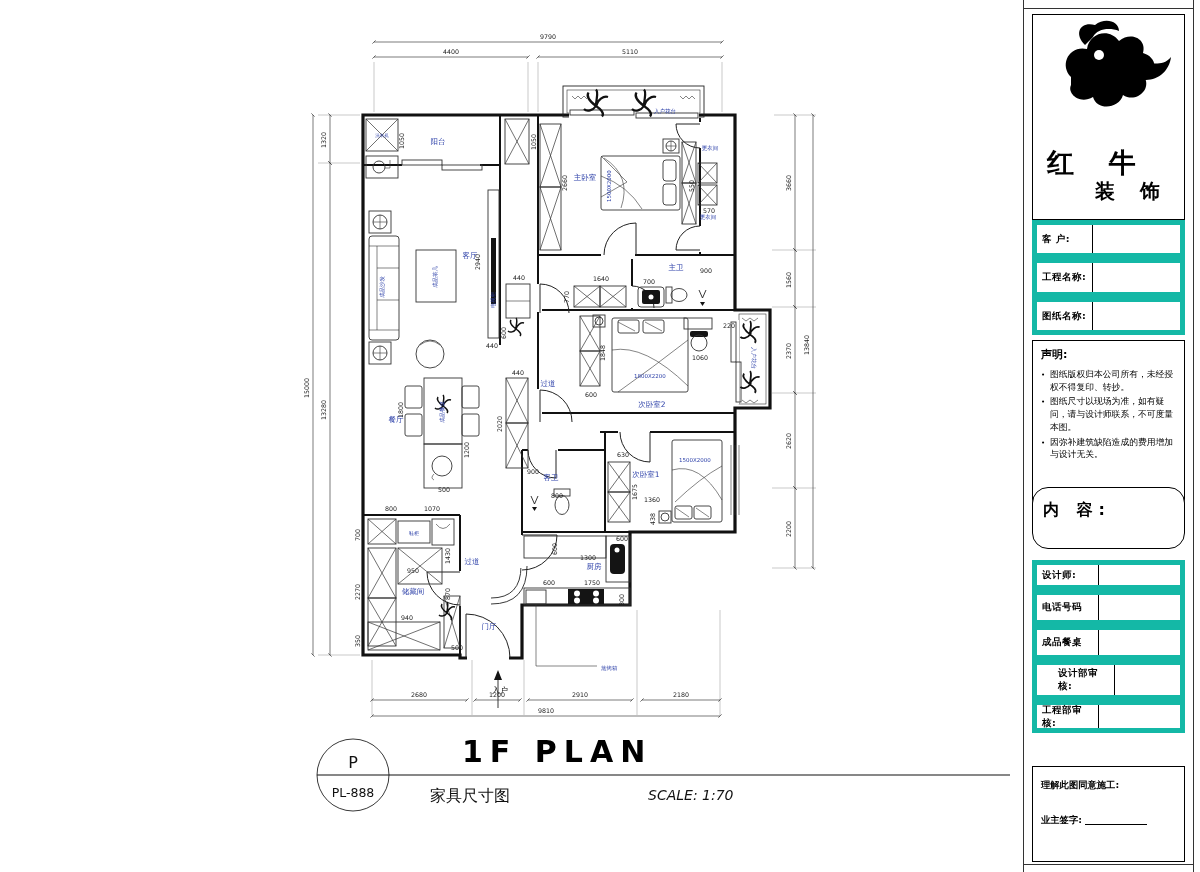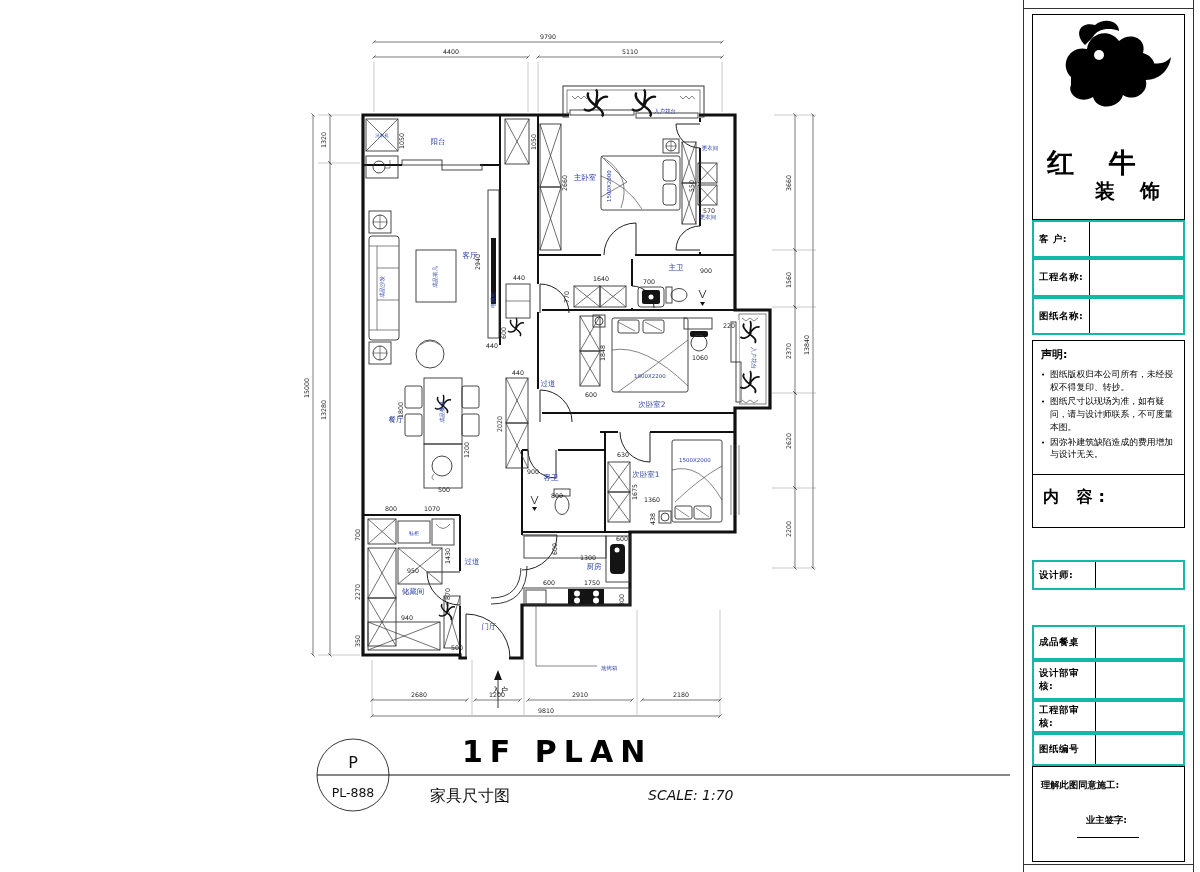--- a/index.html
+++ b/index.html
@@ -24,38 +24,38 @@
   .bigtitle{font-size:30px;font-weight:bold;letter-spacing:7px;fill:#000;}
   .subcn{font-size:16px;fill:#111;}
   .scalet{font-size:14px;font-style:italic;fill:#111;}
   .badge{font-size:16px;fill:#111;text-anchor:middle;}
   .badge2{font-size:12.5px;fill:#111;text-anchor:middle;}
   .entrt{font-size:8px;fill:#111;text-anchor:middle;}
   
   .frameline{position:absolute;background:#333;}
   #tb{position:absolute;left:1032px;top:14px;width:155px;height:848px;font-size:10px;color:#000;}
   .tb-box{position:absolute;left:0;width:153px;border:1px solid #000;background:#fff;box-sizing:border-box;}
-  .tb-row{position:absolute;left:0;width:153px;border:2px solid #14b8a6;background:#fff;box-sizing:border-box;display:flex;}
+  .tb-row{position:absolute;left:0;width:153px;border:5px solid #14b8a6;background:#fff;box-sizing:border-box;display:flex;}
   .tb-label{width:56px;border-right:1px solid #000;padding:0 2px 0 5px;display:flex;align-items:center;
             font-weight:bold;font-size:9.5px;letter-spacing:0.5px;box-sizing:border-box;}
   .tb-value{flex:1;}
   #tb-logo{top:0;height:206px;}
   #brand1{position:absolute;left:14px;top:130px;font-size:27px;font-weight:bold;letter-spacing:14px;
           font-family:Liberation Serif, serif;}
   #brand2{position:absolute;left:62px;top:163px;font-size:20px;font-weight:bold;letter-spacing:9px;
           font-family:"DejaVu Serif",serif;}
   #tb-statement{top:326px;height:172px;padding:6px 5px 16px 8px;font-size:8.8px;line-height:1.45;}
   #stmt-title{font-weight:bold;font-size:11px;margin-bottom:5px;}
   .stmt-item{display:flex;margin-bottom:2px;}
   .stmt-bullet{width:9px;font-size:7px;padding-top:2px;}
   .stmt-text{flex:1;}
-  #tb-content{top:460px;height:54px;}
+  #tb-content{top:473px;height:62px;border-radius:16px;}
   #content-label{position:absolute;left:10px;top:12px;font-size:16px;font-weight:bold;letter-spacing:6px;}
   #tb-agree{top:752px;height:96px;padding:12px 12px 0 8px;font-size:9.3px;font-weight:bold;}
-  #sign-row{margin-top:22px;display:flex;align-items:center;flex-direction:column;}
+  #sign-row{margin-top:22px;display:flex;align-items:flex-start;}
   #sign-line{display:inline-block;width:62px;border-bottom:1px solid #000;height:10px;margin-left:3px;}
 </style>
 </head>
 <body>
 
 <div id="stage">
 
   
   <svg id="plan-svg" width="1020" height="872" viewBox="0 0 1020 872">
     <defs>
@@ -574,34 +574,34 @@
     </div>
 
     <div class="tb-box" id="tb-content">
       <div id="content-label">内 容:</div>
     </div>
 
     <div class="tb-row" style="top:546px;height:30px;">
       <div class="tb-label" style="width:62px;">设计师:</div>
         <div class="tb-value"></div>
     </div>
+    <div class="tb-row" style="top:576px;height:35px;">
+      <div class="tb-label" style="width:62px;">电话号码</div>
+        <div class="tb-value"></div>
+    </div>
     <div class="tb-row" style="top:611px;height:35px;">
       <div class="tb-label" style="width:62px;">成品餐桌</div>
         <div class="tb-value"></div>
     </div>
     <div class="tb-row" style="top:646px;height:40px;">
-      <div class="tb-label" style="width:62px;">设计部审核:</div>
+      <div class="tb-label" style="width:62px;margin-left:16px;">设计部审核:</div>
         <div class="tb-value"></div>
     </div>
     <div class="tb-row" style="top:686px;height:33px;">
       <div class="tb-label" style="width:62px;">工程部审核:</div>
-        <div class="tb-value"></div>
-    </div>
-    <div class="tb-row" style="top:719px;height:33px;">
-      <div class="tb-label" style="width:62px;">图纸编号</div>
         <div class="tb-value"></div>
     </div>
 
     <div class="tb-box" id="tb-agree">
       <div>理解此图同意施工:</div>
       <div id="sign-row">
           <span>业主签字:</span>
           <span id="sign-line"></span>
         </div>
     </div>

